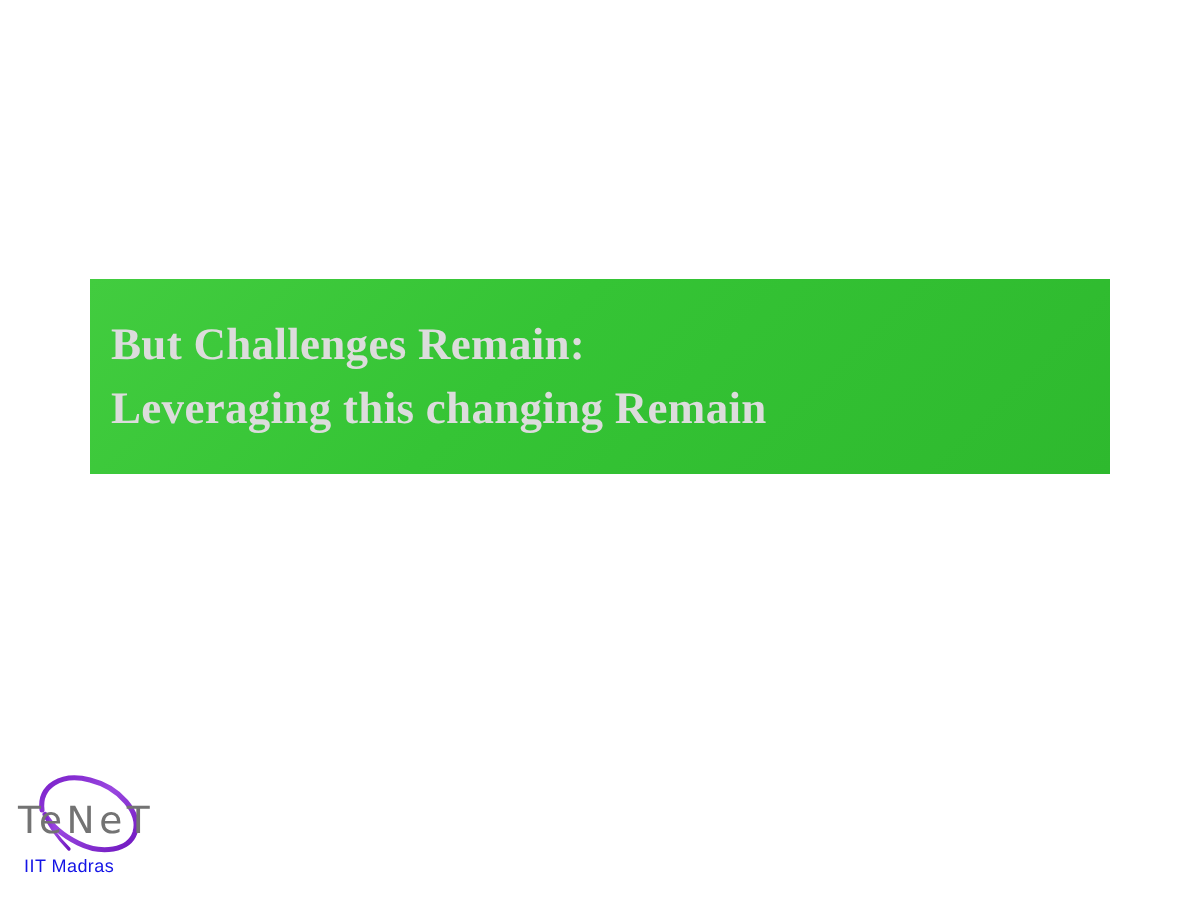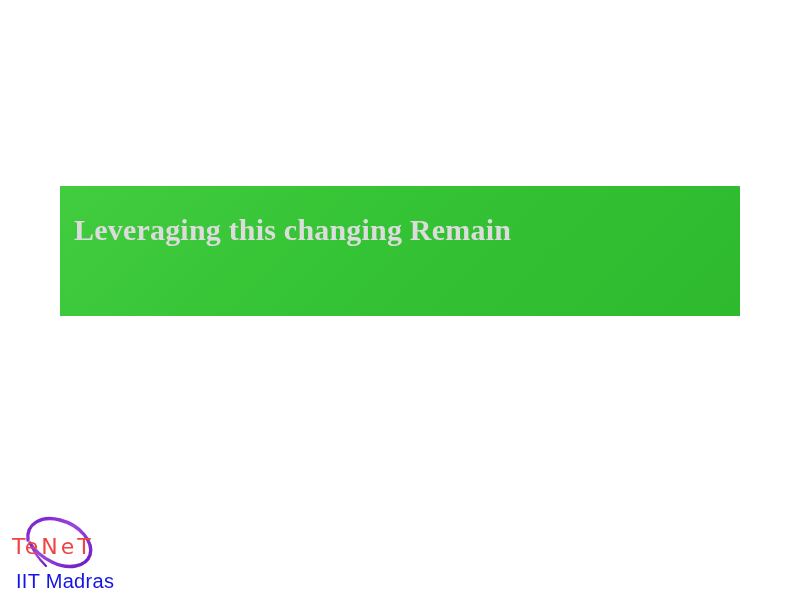--- a/index.html
+++ b/index.html
@@ -62,46 +62,47 @@
     top: 0;
     width: 110px;
     height: 62px;
   }
 
   #logo-wordmark {
     position: absolute;
     left: 4px;
     top: 20px;
     font-family: "DejaVu Sans", "Liberation Sans", sans-serif;
-    font-size: 22px;
+    font-size: 25px;
     font-weight: normal;
-    color: #ef4444;
+    color: #737373;
     letter-spacing: 3px;
     line-height: 26px;
     white-space: nowrap;
   }
 
   #logo-subtitle {
     position: absolute;
     left: 8px;
     top: 56px;
     font-family: "Liberation Sans", sans-serif;
-    font-size: 20px;
+    font-size: 12px;
     font-weight: normal;
     color: #1414e6;
     letter-spacing: 0.3px;
     white-space: nowrap;
   }
 </style>
 </head>
 <body>
 
 <div id="slide">
 
   <div id="title-banner">
+    <div class="title-line">But Challenges Remain:</div>
     <div class="title-line">Leveraging this changing Remain</div>
   </div>
 
   <div id="logo">
 
     <svg id="logo-swoosh" viewBox="0 0 110 62">
       <defs>
         <linearGradient id="swooshGrad" x1="0" y1="0" x2="1" y2="1">
           <stop offset="0%" stop-color="#7a1fc9"></stop>
           <stop offset="45%" stop-color="#9a47e0"></stop>

